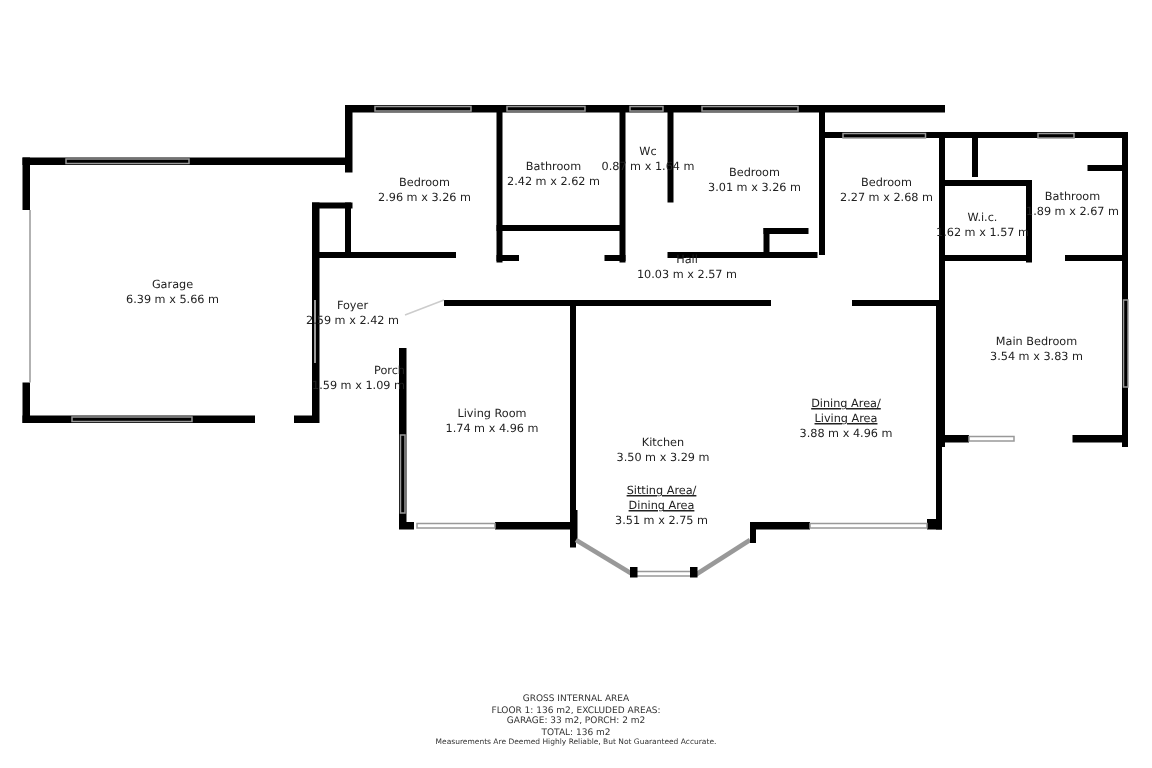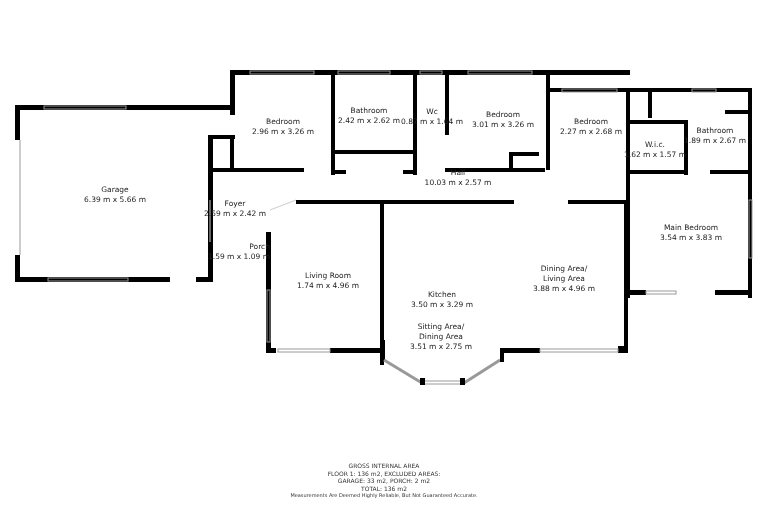--- a/index.html
+++ b/index.html
@@ -102,21 +102,21 @@
     <div>6.39 m x 5.66 m</div>
   </div>
 <div class="lbl" style="left:283px;top:117px;">
     <div>Bedroom</div>
     <div>2.96 m x 3.26 m</div>
   </div>
 <div class="lbl" style="left:369px;top:106px;">
     <div>Bathroom</div>
     <div>2.42 m x 2.62 m</div>
   </div>
-<div class="lbl" style="left:432px;top:107px;">
+<div class="lbl" style="left:432px;top:96px;">
     <div>Wc</div>
     <div>0.87 m x 1.64 m</div>
   </div>
 <div class="lbl" style="left:503px;top:110px;">
     <div>Bedroom</div>
     <div>3.01 m x 3.26 m</div>
   </div>
 <div class="lbl" style="left:591px;top:117px;">
     <div>Bedroom</div>
     <div>2.27 m x 2.68 m</div>
@@ -143,29 +143,29 @@
   </div>
 <div class="lbl" style="left:328px;top:271px;">
     <div>Living Room</div>
     <div>1.74 m x 4.96 m</div>
   </div>
 <div class="lbl" style="left:442px;top:246px;margin-top:44px;">
     <div>Kitchen</div>
     <div>3.50 m x 3.29 m</div>
   </div>
 <div class="lbl" style="left:564px;top:264px;">
-    <div style="white-space:normal;width:70px;">Dining Area/ Living Area</div>
+    <div style="white-space:normal;width:70px;text-decoration:underline;">Dining Area/ Living Area</div>
     <div>3.88 m x 4.96 m</div>
   </div>
 <div class="lbl" style="left:691px;top:223px;">
     <div>Main Bedroom</div>
     <div>3.54 m x 3.83 m</div>
   </div>
 <div class="lbl" style="left:441px;top:322px;">
-    <div style="white-space:normal;width:70px;">Sitting Area/ Dining Area</div>
+    <div style="white-space:normal;width:70px;text-decoration:underline;">Sitting Area/ Dining Area</div>
     <div>3.51 m x 2.75 m</div>
   </div>
 
 <div class="footer">
   <div>GROSS INTERNAL AREA</div>
   <div>FLOOR 1: 136 m2, EXCLUDED AREAS:</div>
   <div>GARAGE: 33 m2, PORCH: 2 m2</div>
   <div>TOTAL: 136 m2</div>
   <div class="small">Measurements Are Deemed Highly Reliable, But Not Guaranteed Accurate.</div>
 </div>

